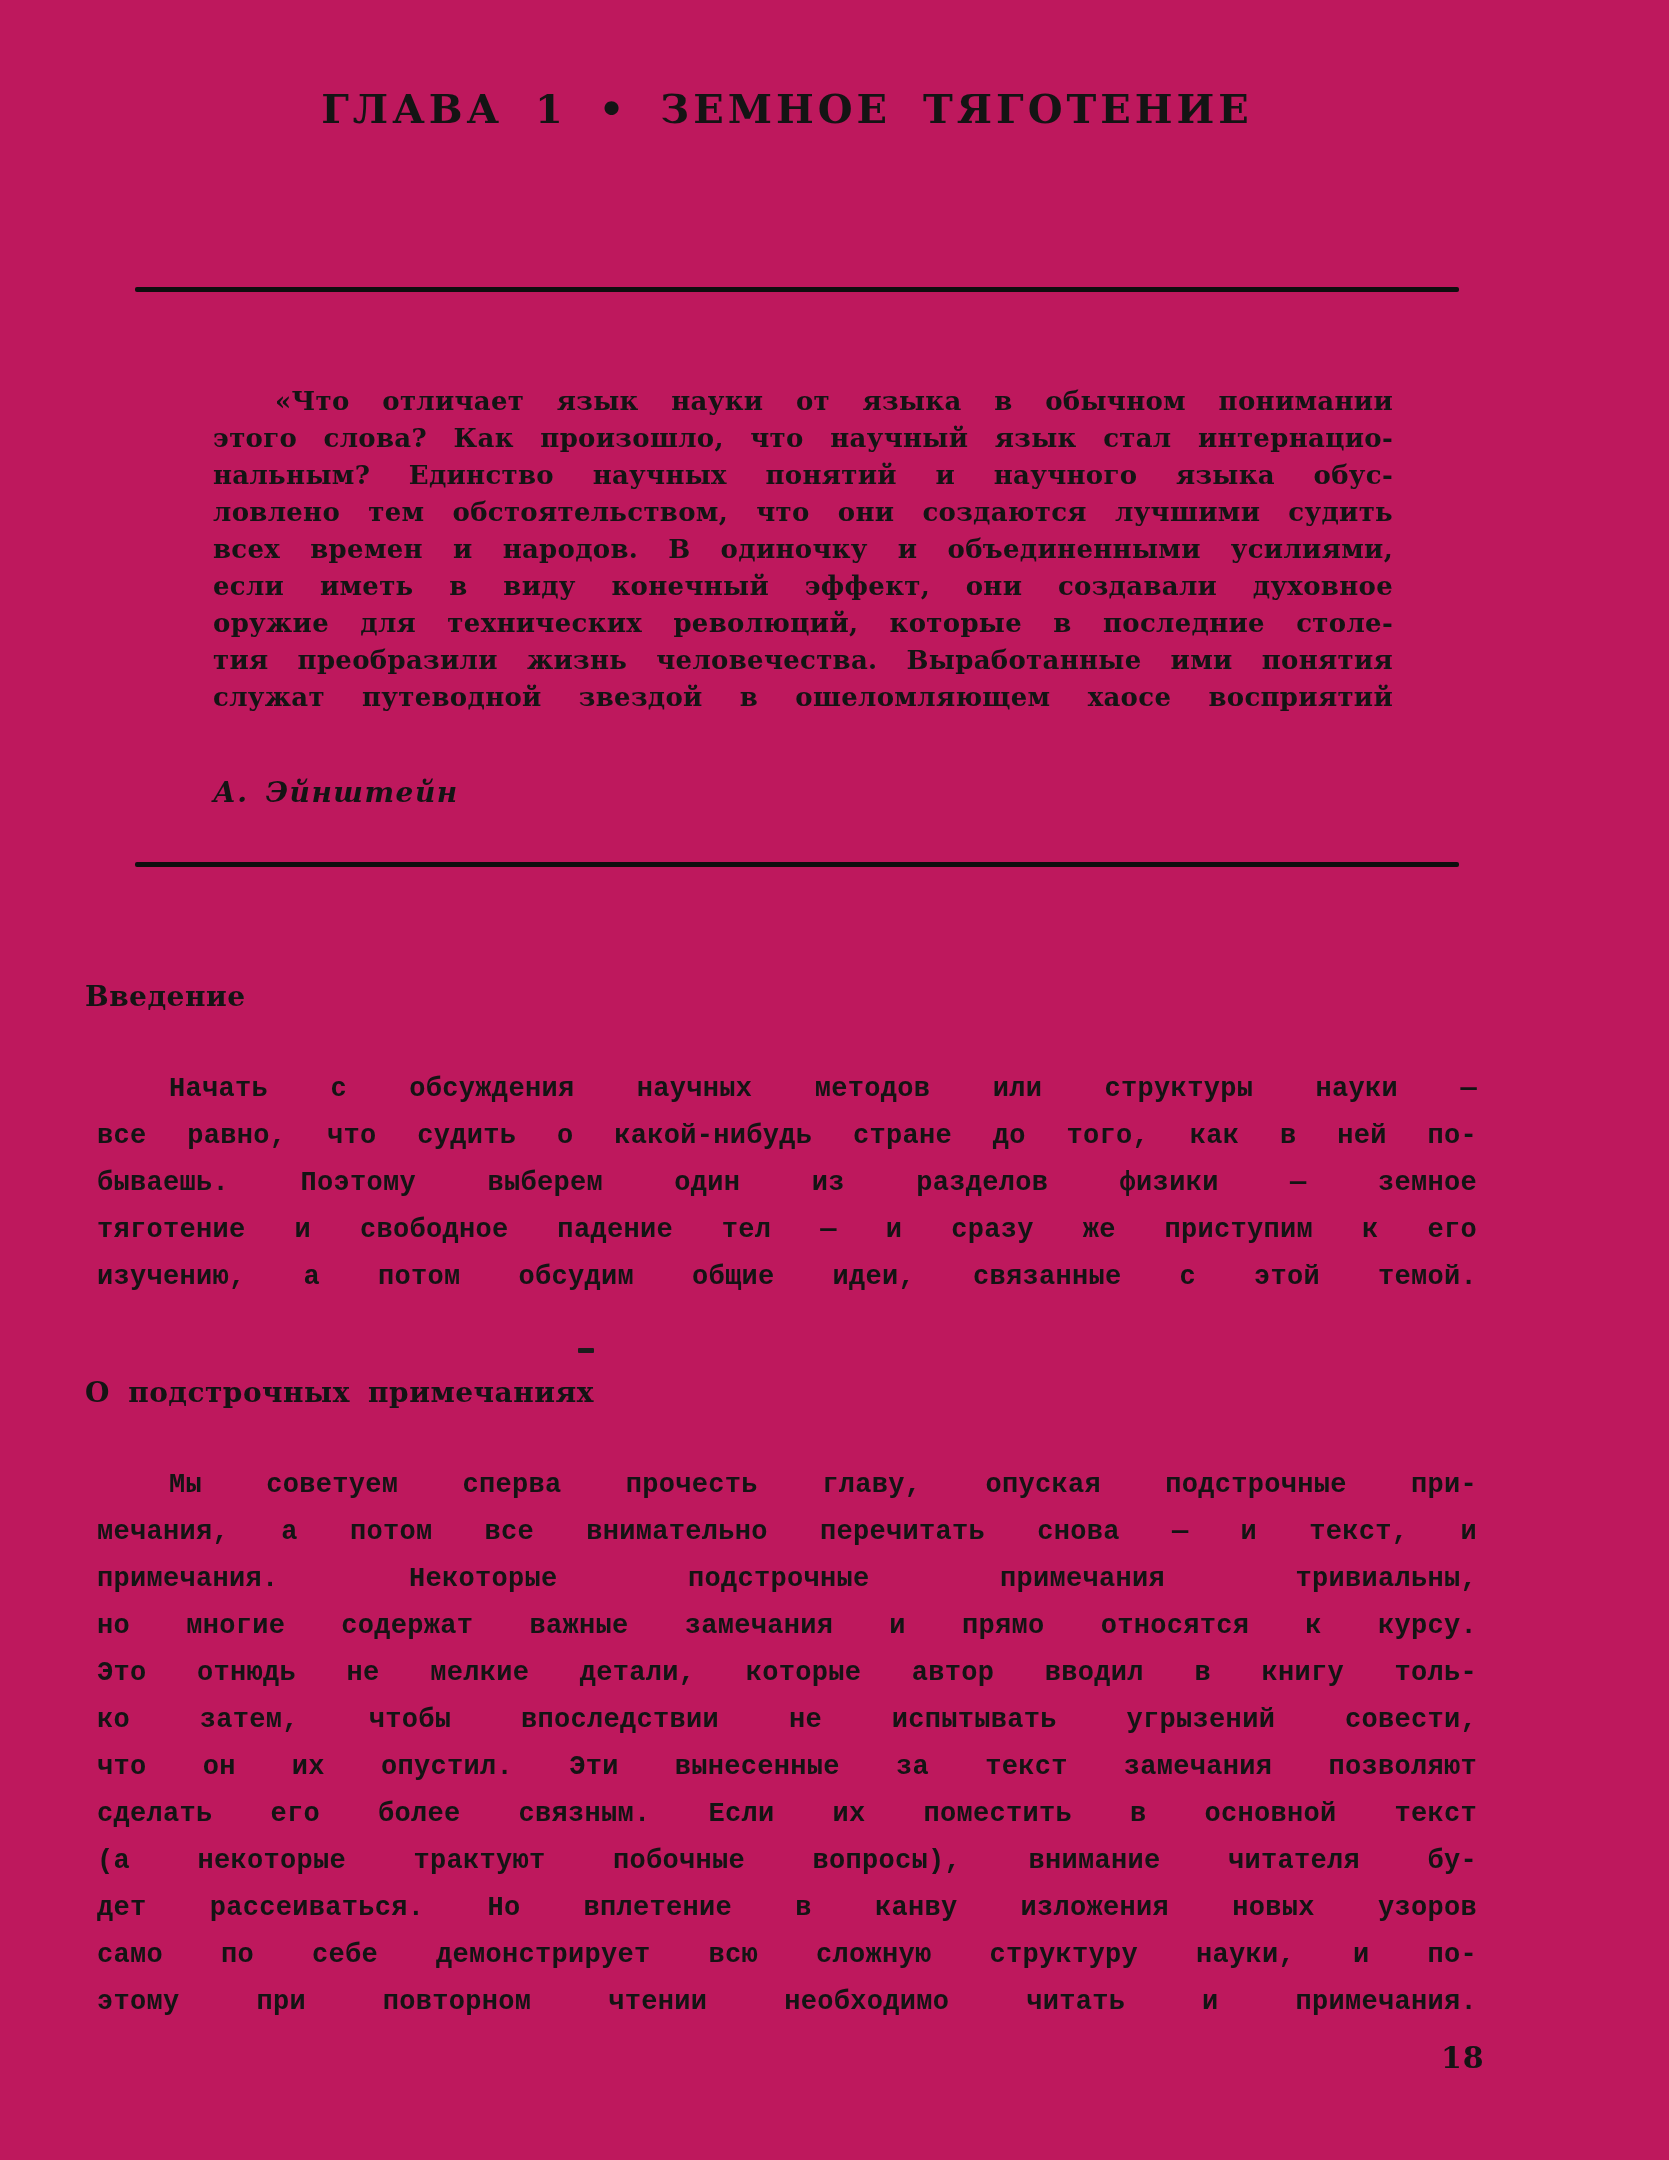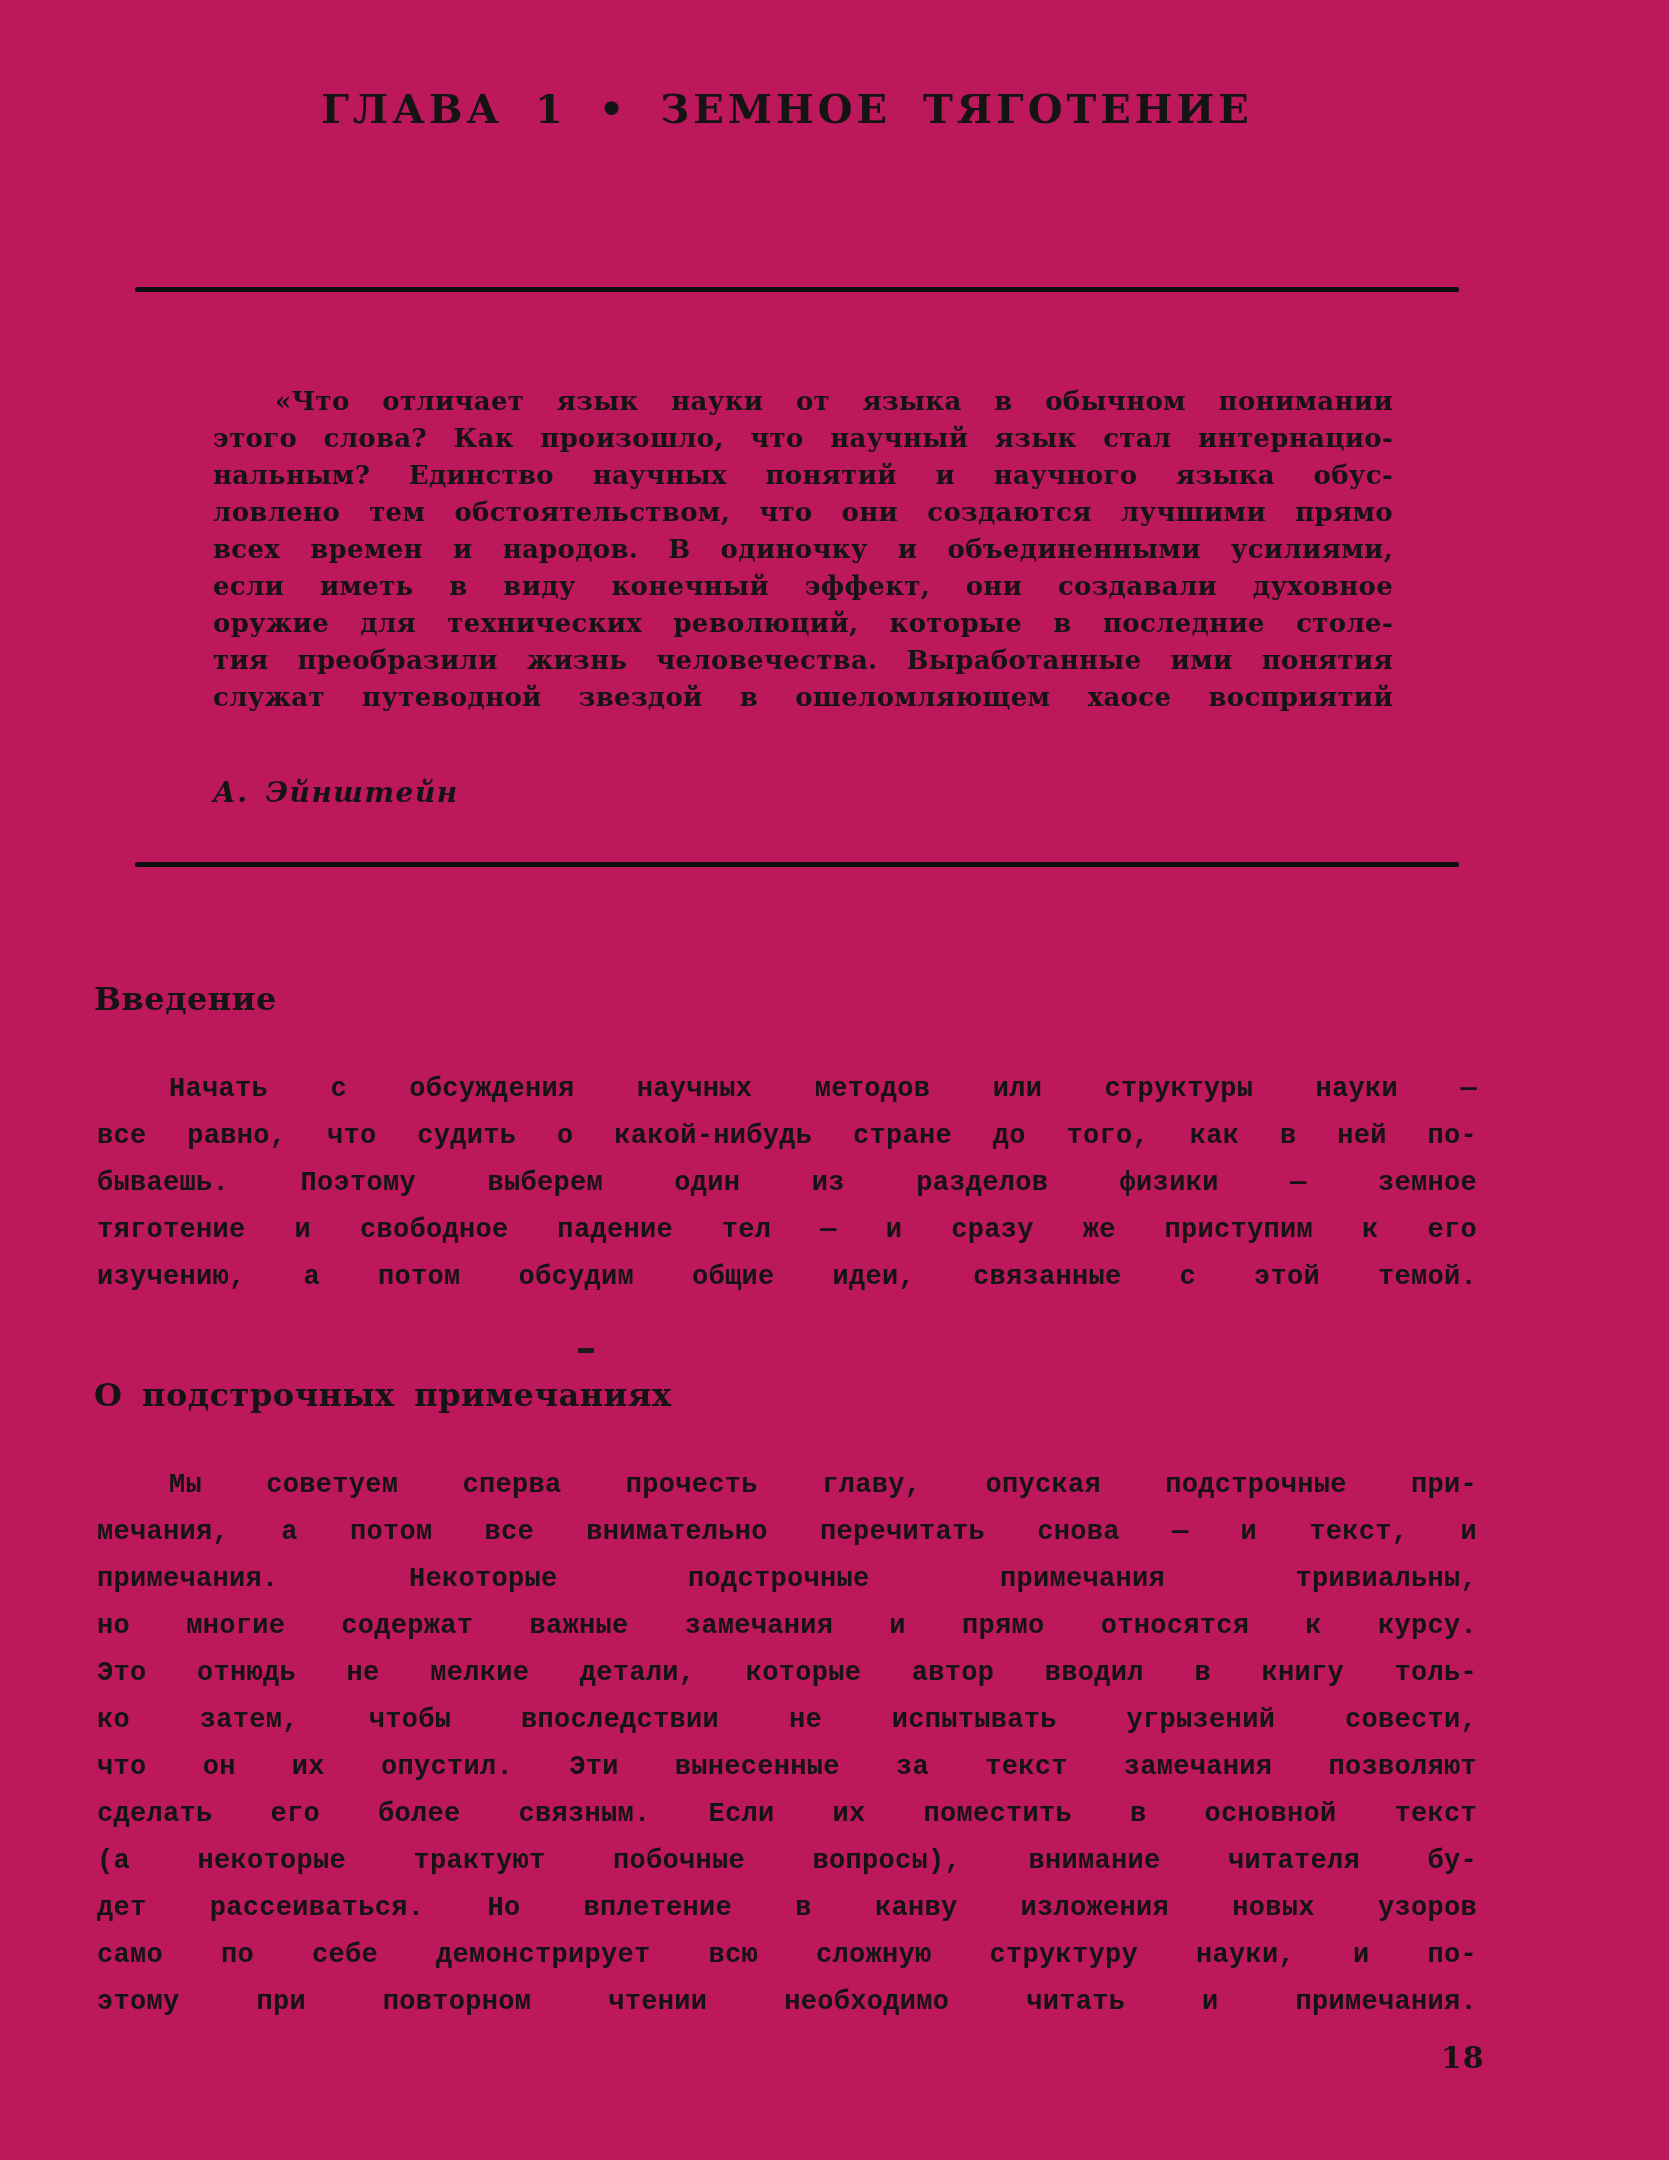--- a/index.html
+++ b/index.html
@@ -55,22 +55,22 @@
     position: absolute;
     top: 776px; left: 213px; width: 1120px;
     font-style: italic;
     font-size: 28px;
     letter-spacing: 1.5px;
     word-spacing: 6px;
   }
 
   .section-heading {
     position: absolute;
-    left: 94px;
-    font-size: 32px;
+    left: 85px;
+    font-size: 28px;
     letter-spacing: 0.5px;
     word-spacing: 8px;
   }
   .heading-1 { top: 980px; }
   .heading-2 { top: 1376px; }
 
   .para {
     position: absolute;
     left: 97px; width: 1380px;
     font-size: 27px;
@@ -108,21 +108,21 @@
 <div class="page">
 
   <div class="chapter-title">ГЛАВА 1 • ЗЕМНОЕ ТЯГОТЕНИЕ</div>
 
   <div class="rule rule-1"></div>
 
   <div class="epigraph">
       <div class="line">«Что отличает язык науки от языка в обычном понимании</div>
       <div class="line">этого слова? Как произошло, что научный язык стал интернацио-</div>
       <div class="line">нальным? Единство научных понятий и научного языка обус-</div>
-      <div class="line">ловлено тем обстоятельством, что они создаются лучшими прямо</div>
+      <div class="line">ловлено тем обстоятельством, что они создаются лучшими судить</div>
       <div class="line">всех времен и народов. В одиночку и объединенными усилиями,</div>
       <div class="line">если иметь в виду конечный эффект, они создавали духовное</div>
       <div class="line">оружие для технических революций, которые в последние столе-</div>
       <div class="line">тия преобразили жизнь человечества. Выработанные ими понятия</div>
       <div class="line">служат путеводной звездой в ошеломляющем хаосе восприятий</div>
     </div>
 
   <div class="attribution">А. Эйнштейн</div>
 
   <div class="rule rule-2"></div>

